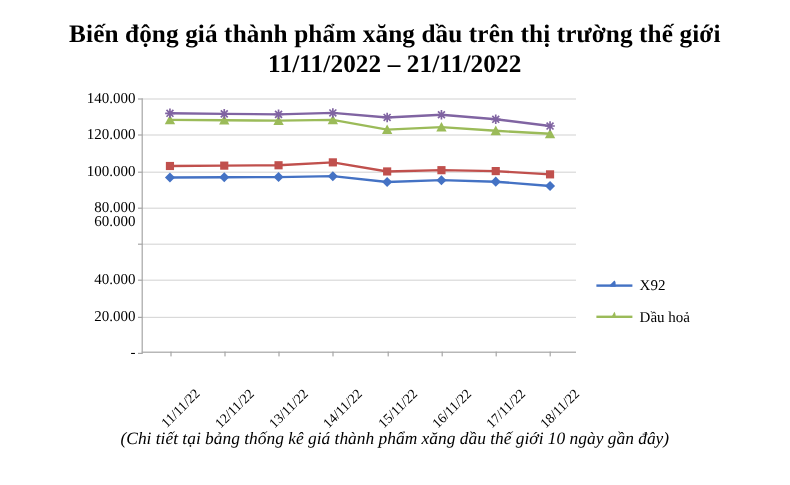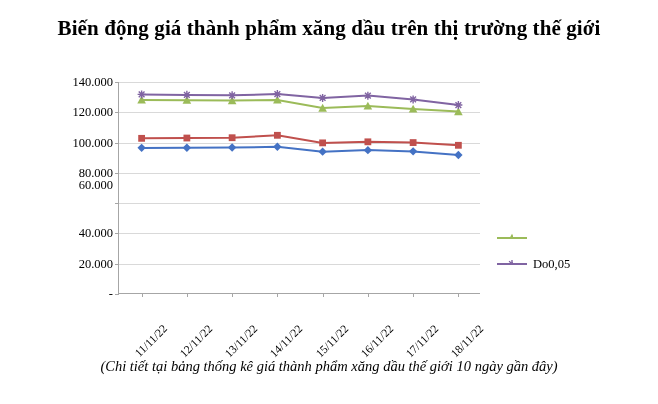--- a/index.html
+++ b/index.html
@@ -153,20 +153,21 @@
     text-align: center;
     font-size: 14.5px;
     font-style: italic;
   }
 </style>
 </head>
 <body>
 
 <div id="title-block">
   <div class="line">Biến động giá thành phẩm xăng dầu trên thị trường thế giới</div>
+  <div class="line">11/11/2022 – 21/11/2022</div>
 </div>
 
 <div id="plot-wrap">
   <div id="plot-area">
     <div id="gridlines">
         <div class="gridline" style="top: 181.714px;"></div>
         <div class="gridline" style="top: 151.429px;"></div>
         <div class="gridline" style="top: 121.143px;"></div>
         <div class="gridline" style="top: 90.8571px;"></div>
         <div class="gridline" style="top: 60.5714px;"></div>
@@ -269,31 +270,32 @@
           <path d="M 244.875 13.628571428571433 L 252.875 13.628571428571433 M 248.875 9.628571428571433 L 248.875 17.628571428571433 M 245.995 10.748571428571434 L 251.755 16.508571428571432 M 245.995 16.508571428571432 L 251.755 10.748571428571434" stroke="#8064A2" stroke-width="1.4" fill="none"></path>
           <path d="M 290.125 17.41428571428571 L 298.125 17.41428571428571 M 294.125 13.414285714285711 L 294.125 21.41428571428571 M 291.245 14.534285714285712 L 297.005 20.29428571428571 M 291.245 20.29428571428571 L 297.005 14.534285714285712" stroke="#8064A2" stroke-width="1.4" fill="none"></path>
           <path d="M 335.375 23.017142857142858 L 343.375 23.017142857142858 M 339.375 19.017142857142858 L 339.375 27.017142857142858 M 336.495 20.13714285714286 L 342.255 25.897142857142857 M 336.495 25.897142857142857 L 342.255 20.13714285714286" stroke="#8064A2" stroke-width="1.4" fill="none"></path>
         </g>
       </svg>
   </div>
 
   <div id="legend">
       <div class="legend-row">
         <div class="legend-mark">
+          <div class="lline" style="background: rgb(68, 114, 196);"></div>
+          <svg width="14" height="14" class="lmark" style="position: absolute; left: 8px; top: -1px;">
+            <polygon points="7,2.8 11.2,7 7,11.2 2.8,7" fill="#4472C4"></polygon>
+          </svg>
+        </div>
+        <div class="legend-label">X92</div>
+      </div>
+      <div class="legend-row">
+        <div class="legend-mark">
           <div class="lline" style="background: rgb(155, 187, 89);"></div>
           <svg width="14" height="14" class="lmark" style="position: absolute; left: 8px; top: -1px;">
             <polygon points="7,2.7 11.3,10.655 2.7,10.655" fill="#9BBB59"></polygon>
           </svg>
         </div>
-      </div>
-      <div class="legend-row">
-        <div class="legend-mark">
-          <div class="lline" style="background: rgb(128, 100, 162);"></div>
-          <svg width="14" height="14" class="lmark" style="position: absolute; left: 8px; top: -1px;">
-            <path d="M 3 7 L 11 7 M 7 3 L 7 11 M 4.12 4.12 L 9.879999999999999 9.879999999999999 M 4.12 9.879999999999999 L 9.879999999999999 4.12" stroke="#8064A2" stroke-width="1.4" fill="none"></path>
-          </svg>
-        </div>
-        <div class="legend-label">Do0,05</div>
+        <div class="legend-label">Dầu hoả</div>
       </div>
     </div>
 </div>
 
 <div id="footnote">(Chi tiết tại bảng thống kê giá thành phẩm xăng dầu thế giới 10 ngày gần đây)</div>
 
 </body></html>

